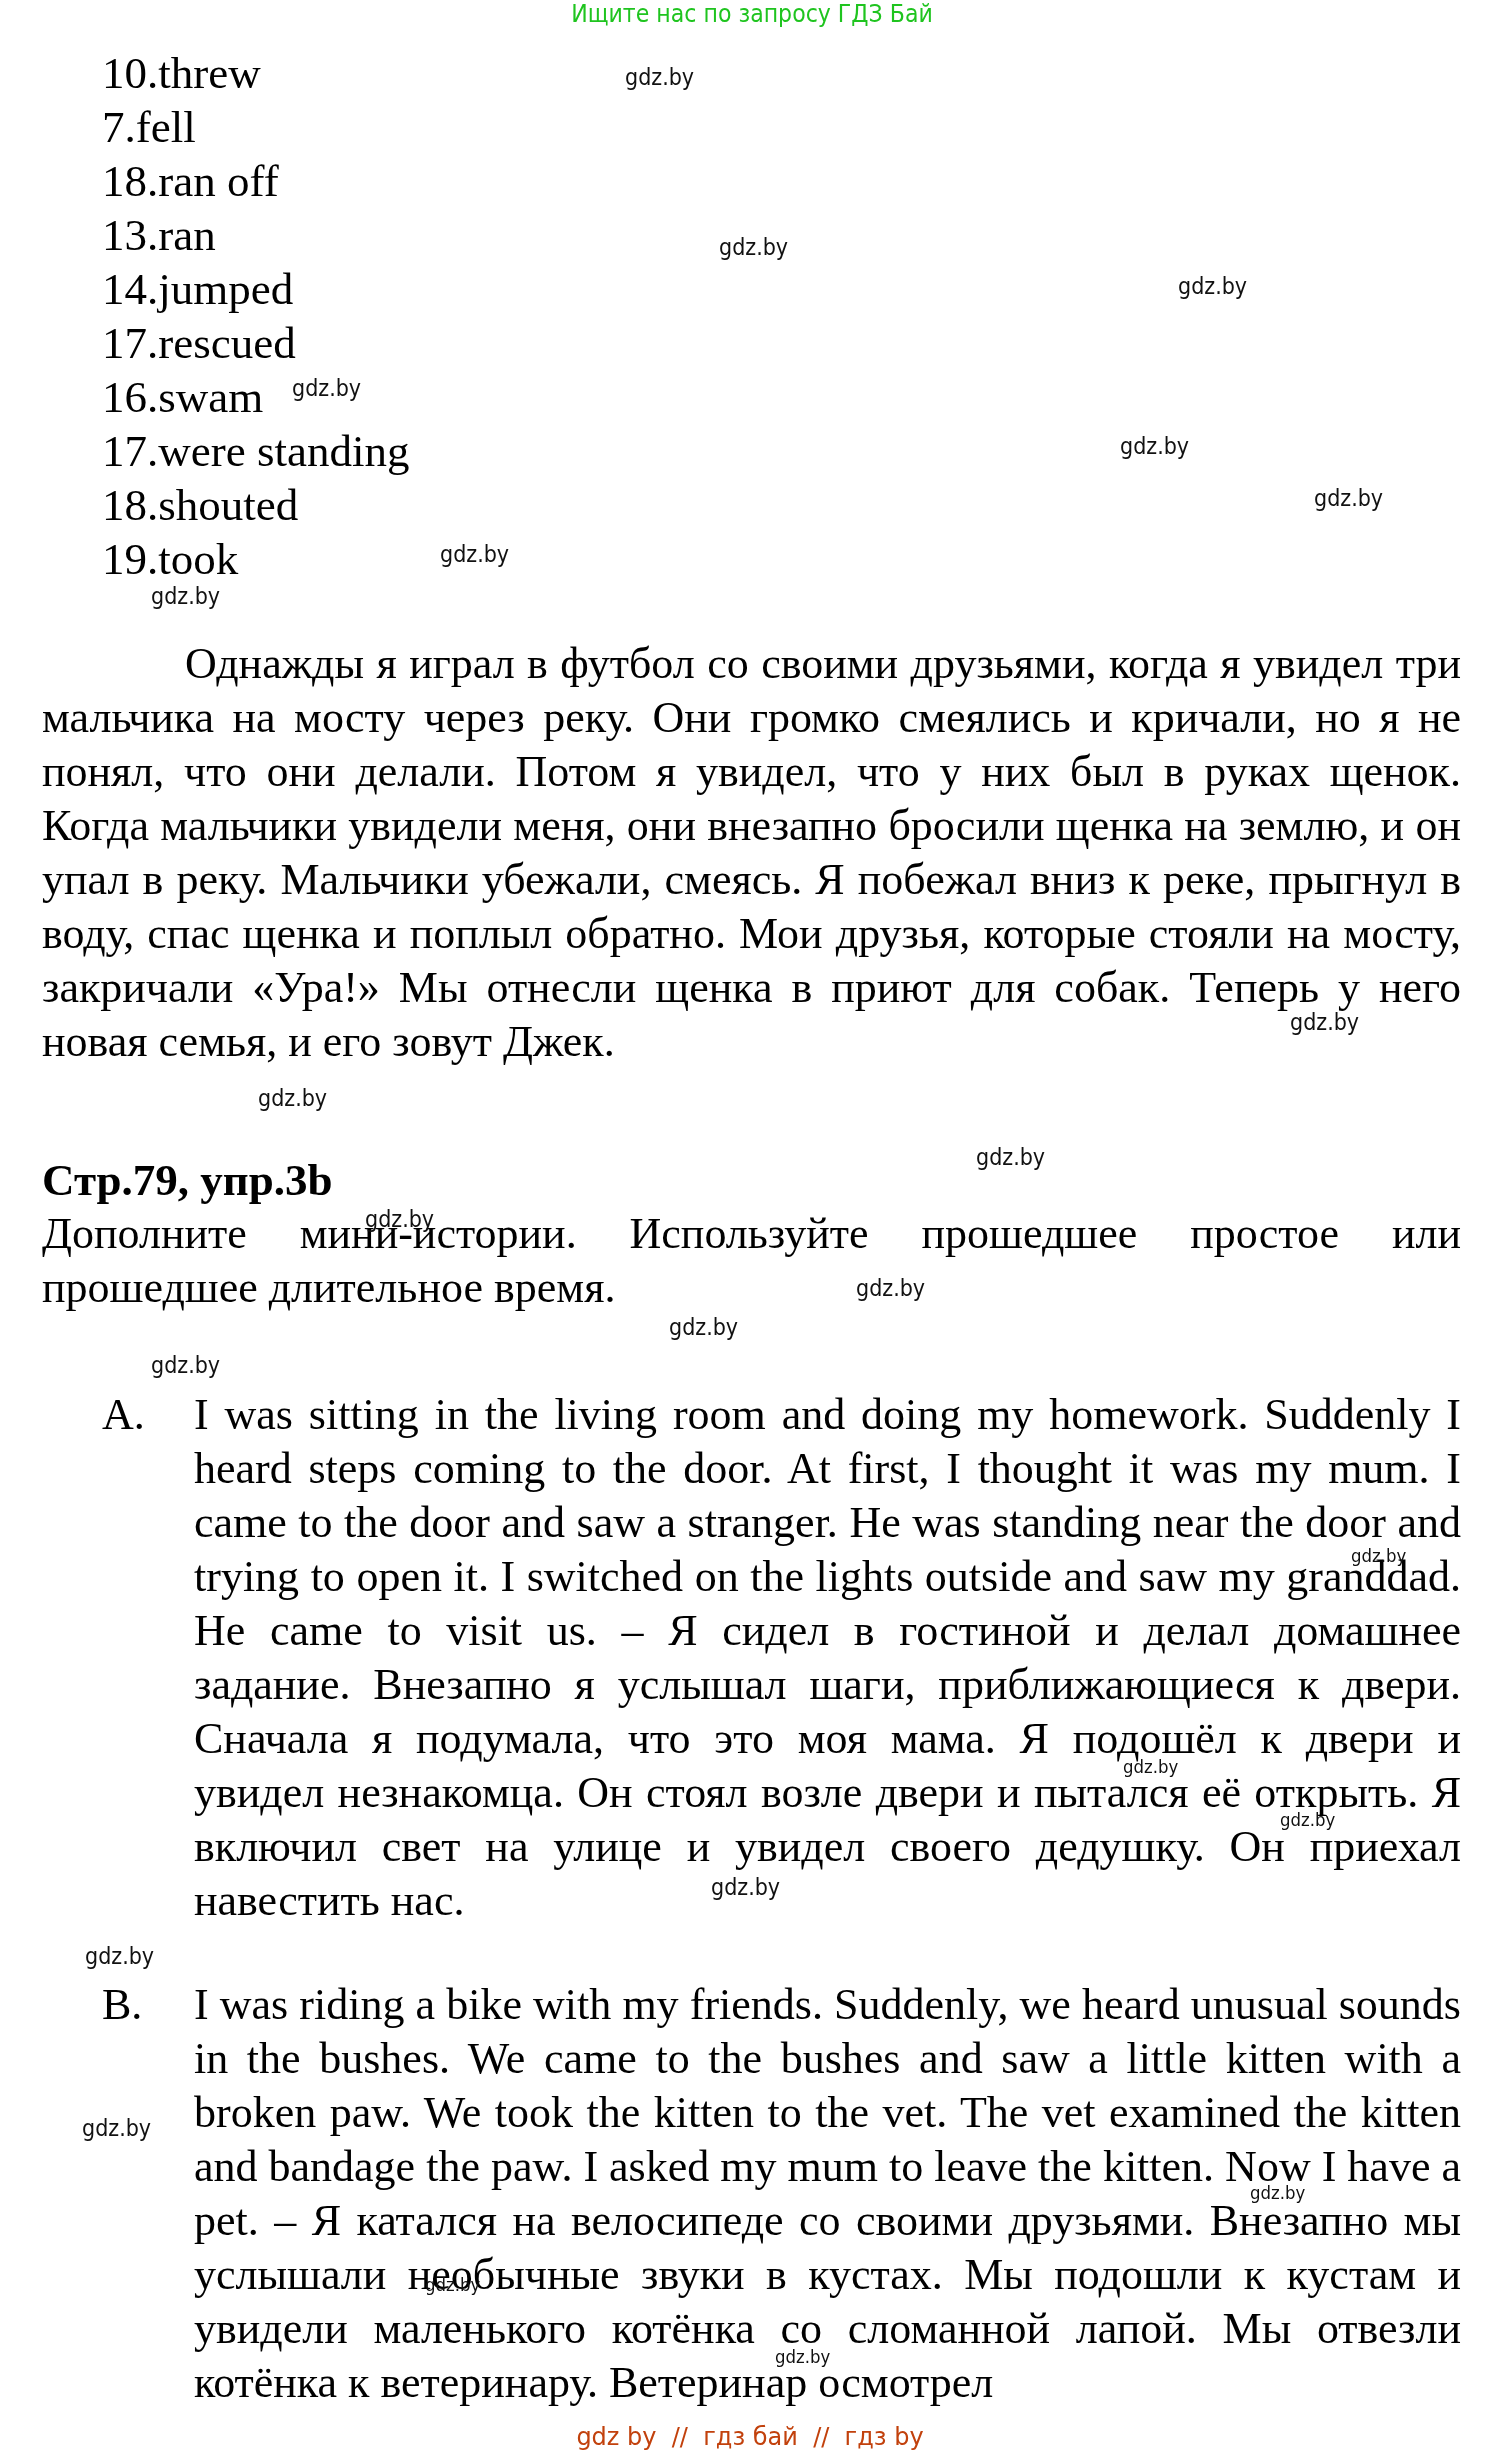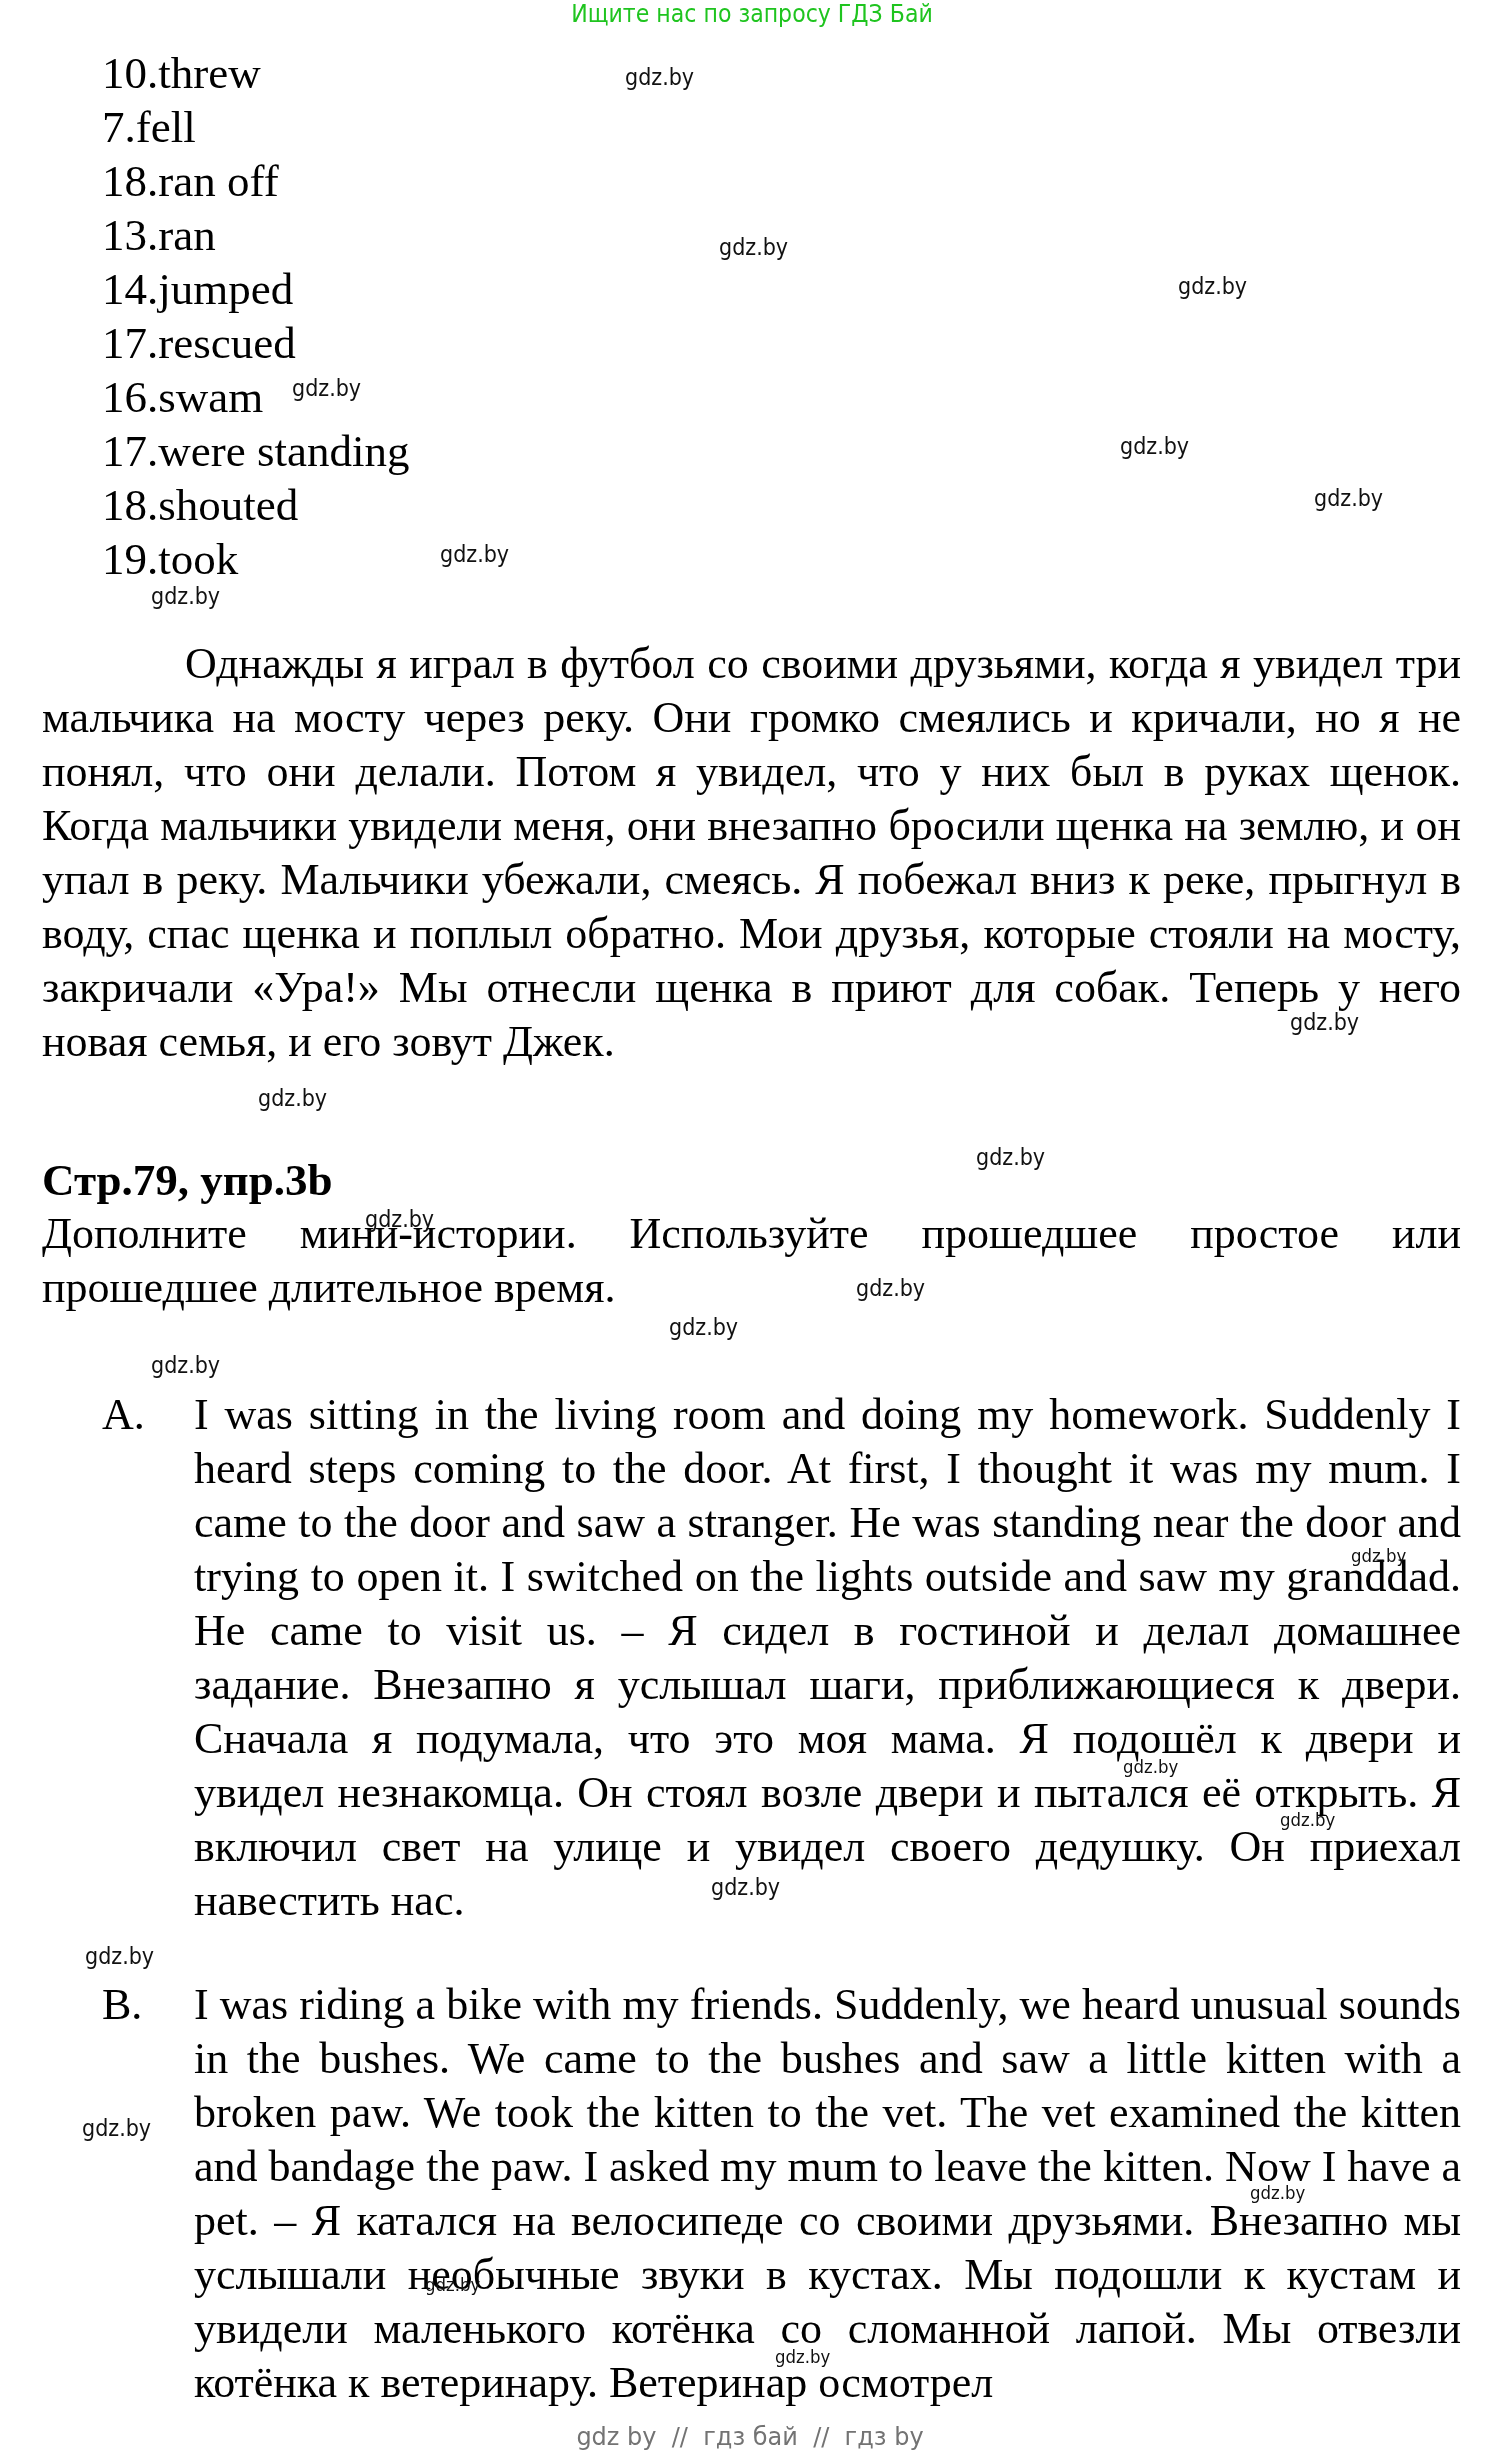--- a/index.html
+++ b/index.html
@@ -6,21 +6,21 @@
   body { width: 1504px; height: 2462px; position: relative; overflow: hidden; }
   .page { position: absolute; left: 0; top: 0; width: 1504px; height: 2462px; }
   .banner {
     position: absolute; left: 0; top: 0; width: 1504px; text-align: center;
     font-family: "DejaVu Sans", "Liberation Sans", sans-serif; font-size: 24px;
     line-height: 29px; color: #1fc41f; transform: scaleX(0.92);
   }
   .footer {
     position: absolute; left: 0; top: 2421px; width: 1500px; text-align: center;
     font-family: "DejaVu Sans", "Liberation Sans", sans-serif; font-size: 24px;
-    line-height: 32px; color: #737373; white-space: pre;
+    line-height: 32px; color: #c2410c; white-space: pre;
   }
   .serif { font-family: "Liberation Serif", "DejaVu Serif", serif; color: #000; }
   .list {
     position: absolute; left: 102px; top: 46px; margin: 0; padding: 0; list-style: none;
     font-size: 45px; line-height: 54px;
   }
   .list li { white-space: nowrap; }
   .para {
     position: absolute; left: 42px; width: 1419px; margin: 0;
     font-size: 44px; line-height: 54px; text-align: justify;

